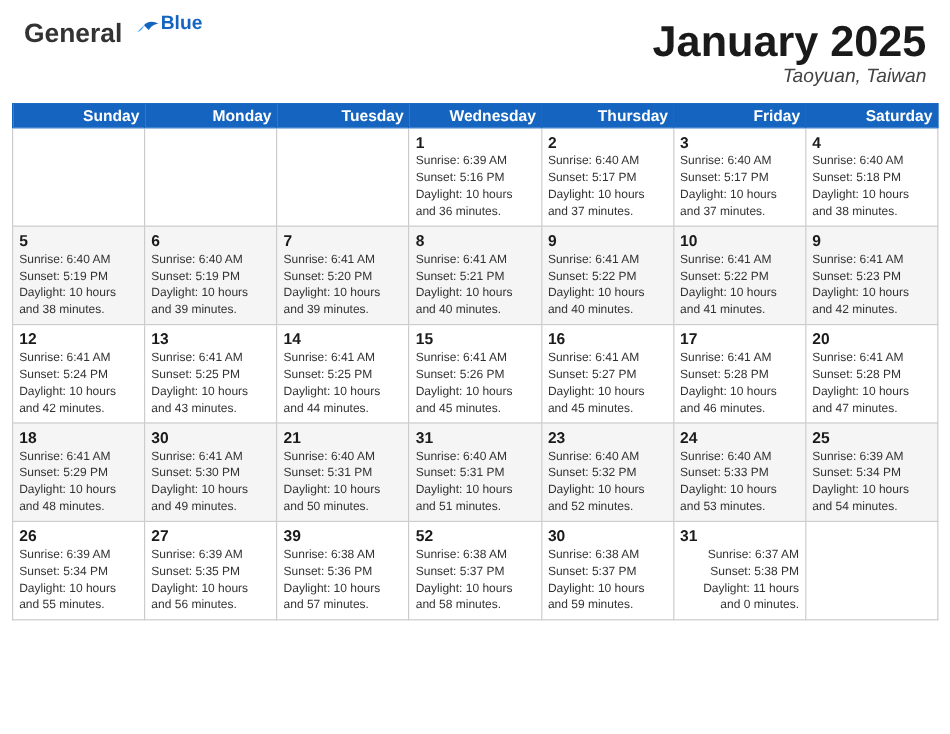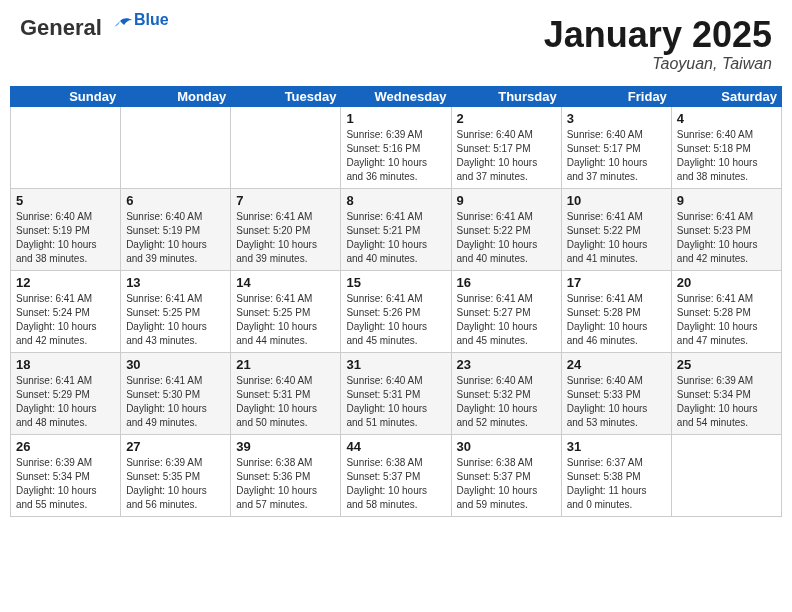--- a/index.html
+++ b/index.html
@@ -287,33 +287,33 @@
 Sunset: 5:35 PM
 Daylight: 10 hours and 56 minutes.</div>
         </td>
         <td>
           <div class="day-number">39</div>
           <div class="day-info" style="white-space: pre-line;">Sunrise: 6:38 AM
 Sunset: 5:36 PM
 Daylight: 10 hours and 57 minutes.</div>
         </td>
         <td>
-          <div class="day-number">44</div>
+          <div class="day-number">52</div>
           <div class="day-info" style="white-space: pre-line;">Sunrise: 6:38 AM
 Sunset: 5:37 PM
 Daylight: 10 hours and 58 minutes.</div>
         </td>
         <td>
           <div class="day-number">30</div>
           <div class="day-info" style="white-space: pre-line;">Sunrise: 6:38 AM
 Sunset: 5:37 PM
 Daylight: 10 hours and 59 minutes.</div>
         </td>
         <td>
           <div class="day-number">31</div>
-          <div class="day-info" style="white-space: pre-line;">Sunrise: 6:37 AM
+          <div class="day-info" style="white-space: pre-line; text-align: right;">Sunrise: 6:37 AM
 Sunset: 5:38 PM
 Daylight: 11 hours and 0 minutes.</div>
         </td>
         <td class="empty-cell"></td>
       </tr>
     </tbody>
 </table>
 
 </body></html>

